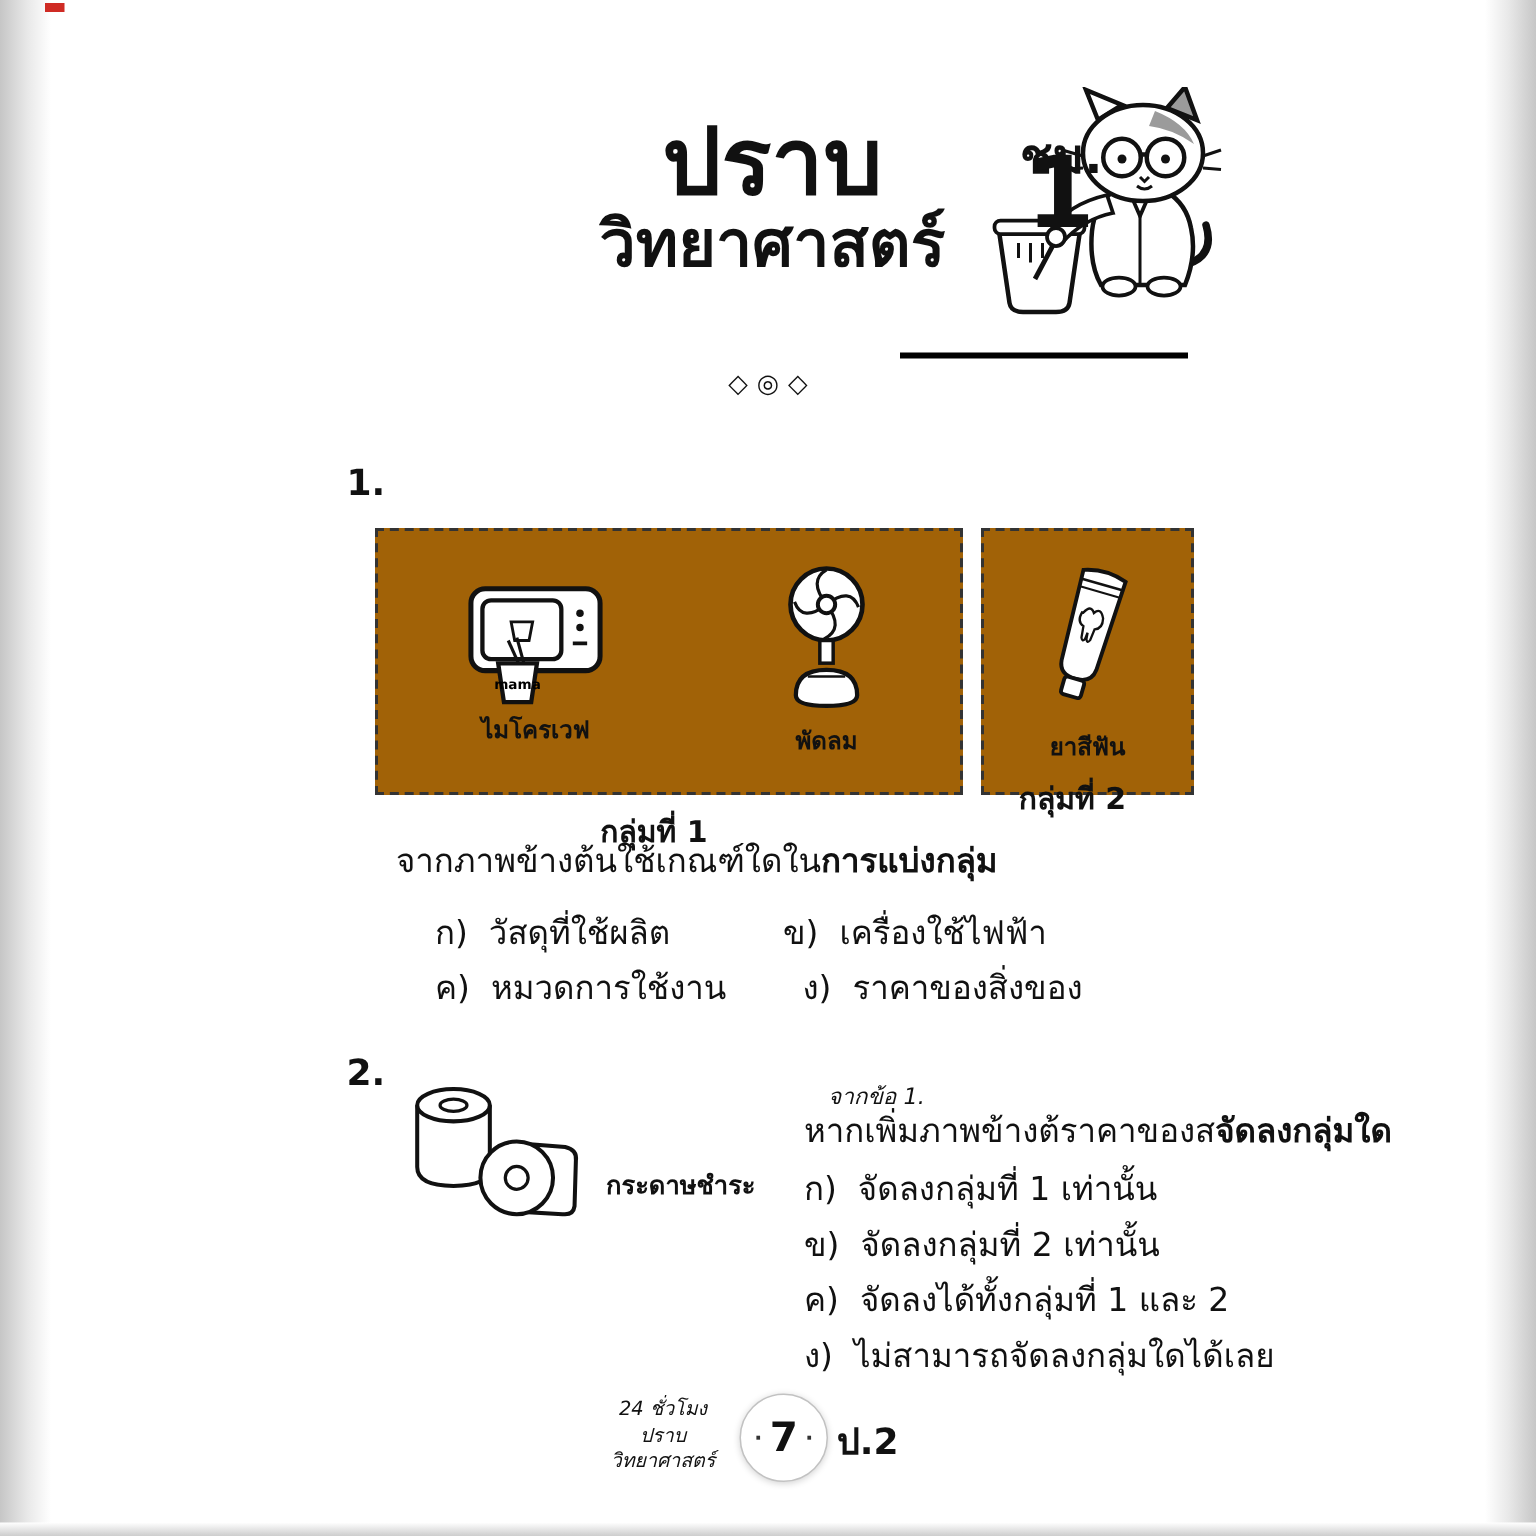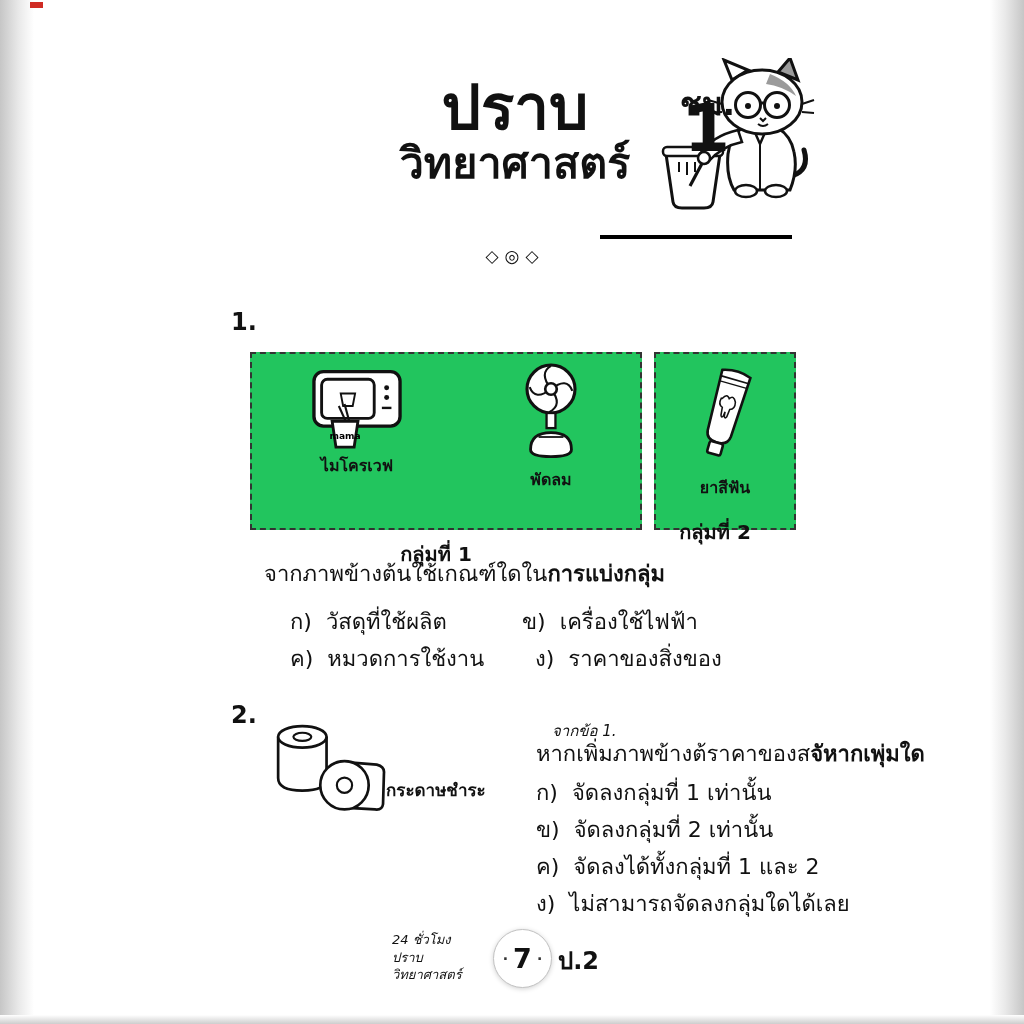--- a/index.html
+++ b/index.html
@@ -24,47 +24,47 @@
   .title-3{font-size:43px;line-height:1.12;}
   .title-underline{position:absolute;left:600px;top:235px;width:192px;height:4px;background:#000;}
   .chapter-label{position:absolute;left:668px;top:78px;font-size:32px;font-weight:700;z-index:3;margin-left:12px;}
   .chapter-number{position:absolute;left:684px;top:96px;font-size:66px;font-weight:700;z-index:3;line-height:1;}
   .mascot-svg{position:absolute;left:650px;top:58px;width:165px;height:155px;z-index:2;}
   .divider{position:absolute;left:330px;top:246px;width:370px;text-align:center;
     font-size:17px;letter-spacing:6px;}
 
   
   .q1-number{position:absolute;left:231px;top:308px;font-size:24px;font-weight:700;}
-  .group-box{position:absolute;border:2.5px dashed #333;display:flex;align-items:flex-start;
-    justify-content:space-around;padding:8px 8px 8px;background:#22c55e;gap:16px;}
+  .group-box{position:absolute;border:2.5px dashed #333;display:flex;align-items:center;
+    justify-content:space-around;padding:8px 8px 8px;background:#a16207;gap:16px;}
   .group1-box{left:250px;top:352px;width:372px;height:158px;}
   .group2-box{left:654px;top:352px;width:122px;height:158px;justify-content:center;}
   .item{display:flex;flex-direction:column;align-items:center;gap:3px;}
   .item-label{font-size:16px;font-weight:700;white-space:nowrap;}
   .group-caption{position:absolute;font-size:20px;font-weight:600;text-align:center;}
   .g1-caption{left:250px;top:516px;width:372px;margin-top:22px;}
   .g2-caption{left:654px;top:516px;width:122px;}
   .q1-question{position:absolute;left:264px;top:556px;font-size:22px;text-align:center;}
   b{font-weight:700;}
   .choice{position:absolute;font-size:22px;white-space:nowrap;}
   .choice .key{display:inline-block;margin-right:14px;}
   .c-q1-0{left:290px;top:604px;} .c-q1-1{left:522px;top:604px;}
   .c-q1-2{left:290px;top:641px;} .c-q1-3{left:535px;top:641px;}
 
   
   .q2-number{position:absolute;left:231px;top:701px;font-size:24px;font-weight:700;}
   .tp-svg{position:absolute;left:262px;top:712px;width:130px;height:116px;}
-  .tp-label{position:absolute;left:386px;top:776px;font-size:17px;font-weight:600;}
+  .tp-label{position:absolute;left:404px;top:776px;font-size:17px;font-weight:600;}
   .q2-ref{position:absolute;left:536px;top:719px;font-size:15px;font-style:italic;margin-left:16px;}
   .q2-question{position:absolute;left:536px;top:736px;font-size:22px;}
   .c-q2-0{left:536px;top:775px;} .c-q2-1{left:536px;top:812px;}
   .c-q2-2{left:536px;top:849px;} .c-q2-3{left:536px;top:886px;}
 
   
-  .footer-series{position:absolute;left:392px;top:931px;width:100px;text-align:left;
+  .footer-series{position:absolute;left:392px;top:931px;width:100px;text-align:center;
     font-size:13px;font-style:italic;line-height:1.35;}
   .footer-circle{position:absolute;left:493px;top:929px;width:57px;height:57px;border-radius:50%;
     background:#fff;border:1px solid #c2c2c2;box-shadow:0 1px 5px rgba(0,0,0,0.18);
     display:flex;align-items:center;justify-content:center;gap:5px;z-index:2;}
   .footer-circle .num{font-size:27px;font-weight:700;}
   .footer-circle .dot{font-size:14px;font-weight:700;color:#333;}
   .footer-grade{position:absolute;left:558px;top:941px;font-size:24px;font-weight:700;}
 </style>
 </head>
 <body>
@@ -194,21 +194,21 @@
     <path d="M18 24 L18 70 Q18 84 45 84 Q72 84 72 70 L72 24" fill="#fff" stroke="#111" stroke-width="3"></path>
     <ellipse cx="45" cy="24" rx="27" ry="12" fill="#fff" stroke="#111" stroke-width="3"></ellipse>
     <ellipse cx="45" cy="24" rx="10" ry="4.5" fill="#fff" stroke="#111" stroke-width="2.4"></ellipse>
     <path d="M90 52 L128 55 Q137 57 136 65 L135 99 Q134 106 126 105 L92 103 Z" fill="#fff" stroke="#111" stroke-width="3"></path>
     <circle cx="92" cy="78" r="27" fill="#fff" stroke="#111" stroke-width="3"></circle>
     <circle cx="92" cy="78" r="8.5" fill="#fff" stroke="#111" stroke-width="2.4"></circle>
   </svg>
   <div class="tp-label">กระดาษชำระ</div>
 
   <div class="q2-ref">จากข้อ 1.</div>
-  <div class="q2-question"><span>หากเพิ่มภาพข้างต้ราคาของส</span><b>จัหากเพุ่มใด</b></div>
+  <div class="q2-question"><span>หากเพิ่มภาพข้างต้ราคาของส</span><b>จัดลงกลุ่มใด</b></div>
 
   <div class="choice c-q2-0"><span class="key">ก)</span><span>จัดลงกลุ่มที่ 1 เท่านั้น</span></div>
   <div class="choice c-q2-1"><span class="key">ข)</span><span>จัดลงกลุ่มที่ 2 เท่านั้น</span></div>
   <div class="choice c-q2-2"><span class="key">ค)</span><span>จัดลงได้ทั้งกลุ่มที่ 1 และ 2</span></div>
   <div class="choice c-q2-3"><span class="key">ง)</span><span>ไม่สามารถจัดลงกลุ่มใดได้เลย</span></div>
 
   <div class="footer-series">
     <div>24 ชั่วโมง</div>
     <div>ปราบ</div>
     <div>วิทยาศาสตร์</div>

